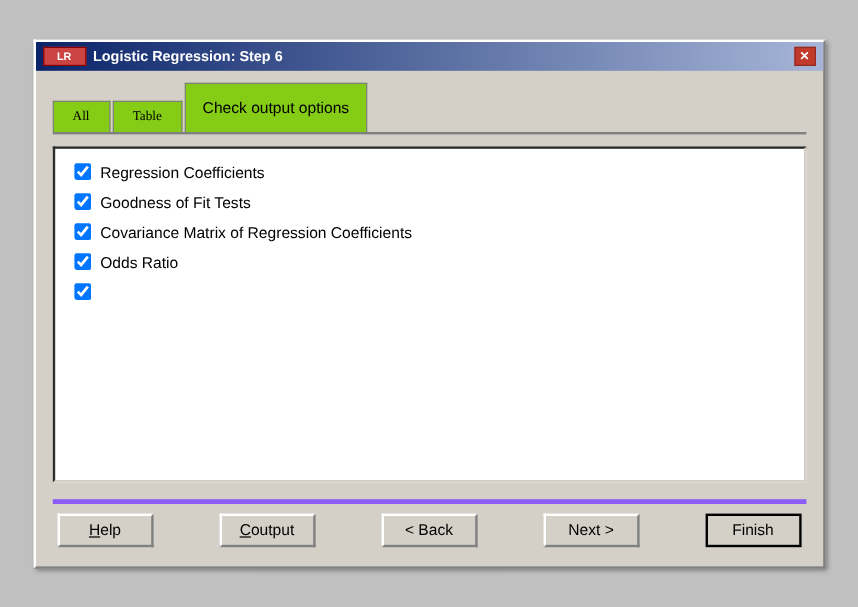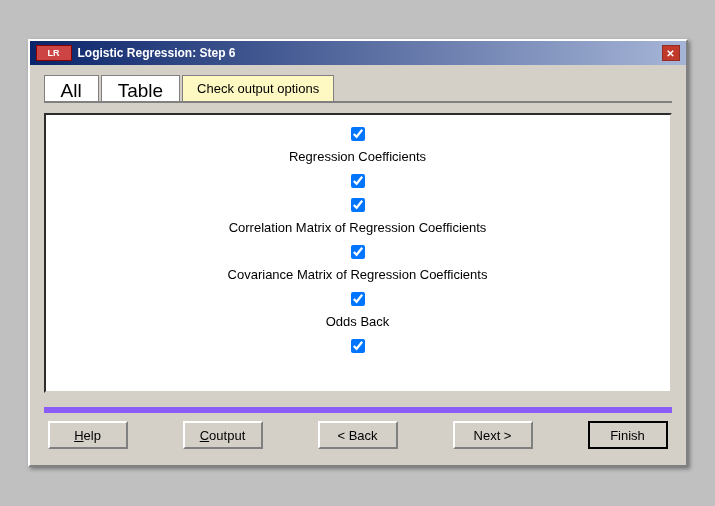--- a/index.html
+++ b/index.html
@@ -84,37 +84,38 @@
     .tab-row {
       display: flex;
       align-items: flex-end;
       gap: 2px;
       margin-bottom: 10px;
       border-bottom: 2px solid #808080;
     }
 
     .tab-btn {
       padding: 4px 16px;
-      background: #ffffff;
+      background: #84cc16;
       border: 1px solid #808080;
       border-bottom: none;
       cursor: pointer;
-      font-size: 19px;
+      font-size: 11px;
       color: #000;
       height: 26px;
+      font-family: Liberation Serif, serif;
     }
 
     .tab-label {
       padding: 4px 14px;
-      background: #fef9c3;
+      background: #84cc16;
       border: 1px solid #808080;
       border-bottom: none;
       font-size: 13px;
       color: #000;
-      height: 26px;
+      height: 41px;
       display: flex;
       align-items: center;
     }
 
     .checkboxes-area {
       background: #ffffff;
       border: 2px inset #808080;
       border-top-color: #808080;
       border-left-color: #808080;
       border-right-color: #d4d0c8;
@@ -122,40 +123,39 @@
       padding: 12px 16px;
       min-height: 280px;
       margin-bottom: 14px;
     }
 
     .checkbox-item {
       display: flex;
       align-items: center;
       gap: 8px;
       margin-bottom: 10px;
-      flex-direction: column;
     }
 
     .checkbox-item input[type="checkbox"] {
       width: 14px;
       height: 14px;
       cursor: pointer;
     }
 
     .checkbox-label {
       font-size: 13px;
       color: #000;
     }
 
     .bottom-buttons {
       display: flex;
       justify-content: space-between;
       align-items: flex-start;
       padding: 8px 4px 6px 4px;
-      border-top: 6px solid #8b5cf6;
+      border-top: 4px solid #8b5cf6;
     }
 
     .btn {
       min-width: 80px;
       height: 28px;
       padding: 2px 12px;
       background: #d4d0c8;
       border: 2px solid;
       border-top-color: #ffffff;
       border-left-color: #ffffff;
@@ -203,32 +203,29 @@
       <div class="tab-label">Check output options</div>
     </div>
 
     <div class="checkboxes-area">
       <div class="checkbox-item">
         <input type="checkbox" checked="" id="cb1" style="">
         <label class="checkbox-label" for="cb1">Regression Coefficients</label>
       </div>
       <div class="checkbox-item">
         <input type="checkbox" checked="" id="cb2" style="">
-      </div>
-      <div class="checkbox-item">
-        <input type="checkbox" checked="" id="cb3" style="">
-        <label class="checkbox-label" for="cb3">Correlation Matrix of Regression Coefficients</label>
+        <label class="checkbox-label" for="cb2">Goodness of Fit Tests</label>
       </div>
       <div class="checkbox-item">
         <input type="checkbox" checked="" id="cb4" style="">
         <label class="checkbox-label" for="cb4">Covariance Matrix of Regression Coefficients</label>
       </div>
       <div class="checkbox-item">
         <input type="checkbox" checked="" id="cb5" style="">
-        <label class="checkbox-label" for="cb5">Odds Back</label>
+        <label class="checkbox-label" for="cb5">Odds Ratio</label>
       </div>
       <div class="checkbox-item">
         <input type="checkbox" checked="" id="cb6" style="">
       </div>
     </div>
 
     <div class="bottom-buttons">
       <button class="btn">
         <span class="underline">H</span><span>elp</span>
       </button>

